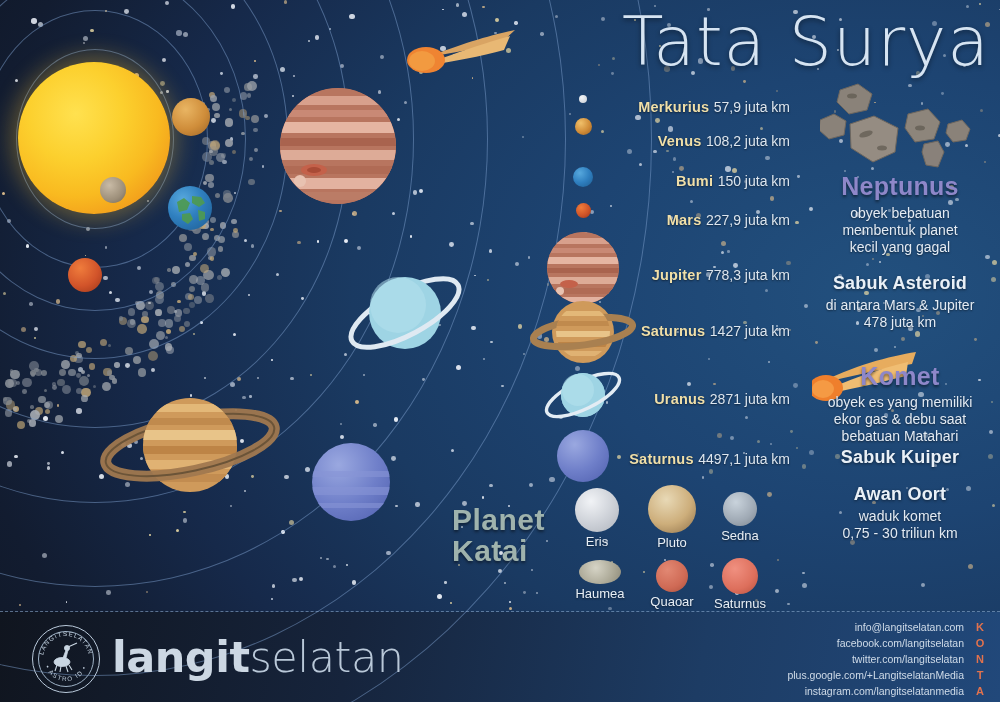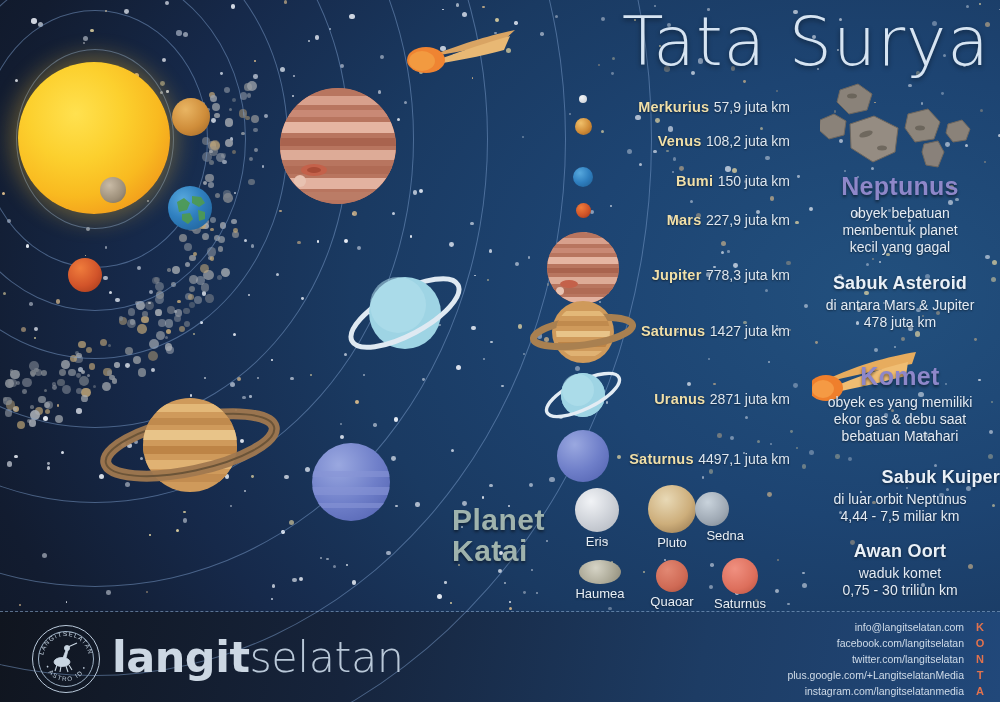--- a/index.html
+++ b/index.html
@@ -951,46 +951,42 @@
     <ellipse cx="11" cy="39" rx="11" ry="9" fill="#f59a44"></ellipse>
   </svg>
 
   <div class="rcol" style="top:0;">
     <div style="margin-top:362px;" class="h-kom">Komet</div>
     <div class="body-t" style="margin-top:3px;">
         <div>obyek es yang memiliki</div>
         <div>ekor gas &amp; debu saat</div>
         <div>bebatuan Matahari</div>
       </div>
-    <div class="h-wt" style="margin-top:22px;text-align:right;">Sabuk Kuiper</div>
-    <div class="body-t" style="margin-top:3px;">
-        <div>di luar orbit Neptunus</div>
-        <div>4,44 - 7,5 miliar km</div>
-      </div>
+    <div class="h-wt" style="margin-top:2px;">Sabuk Kuiper</div>
     <div class="h-wt" style="margin-top:16px;">Awan Oort</div>
     <div class="body-t" style="margin-top:3px;">
         <div>waduk komet</div>
         <div>0,75 - 30 triliun km</div>
       </div>
   </div>
 
   <div class="katai">
     <div>Planet</div>
     <div>Katai</div>
   </div>
   <div id="dwarfs">
       <div class="dw" style="left:565px;top:488px;width:64px;">
         <div class="dwb" style="width:44px;height:44px;background:radial-gradient(circle at 36% 30%,#f1f3f6,#c9cdd4 60%,#aeb3bb);"></div>
         <div class="dwl">Eris</div>
       </div>
       <div class="dw" style="left:640px;top:485px;width:64px;">
         <div class="dwb" style="width:48px;height:48px;background:radial-gradient(circle at 38% 30%,#e8d9b6,#cdae7b 55%,#8d6f48);"></div>
         <div class="dwl">Pluto</div>
       </div>
-      <div class="dw" style="left:680px;top:492px;width:64px;text-align:right;">
+      <div class="dw" style="left:708px;top:492px;width:64px;">
         <div class="dwb" style="width:34px;height:34px;background:radial-gradient(circle at 38% 30%,#c9d3dc,#9fa9b4 60%,#7c858f);"></div>
         <div class="dwl">Sedna</div>
       </div>
       <div class="dw" style="left:568px;top:560px;width:64px;">
         <div class="dwb" style="width:42px;height:24px;background:radial-gradient(circle at 40% 32%,#d6d4c6,#aaa795 62%,#8b8878);border-radius:50%;"></div>
         <div class="dwl">Haumea</div>
       </div>
       <div class="dw" style="left:640px;top:560px;width:64px;">
         <div class="dwb" style="width:32px;height:32px;background:radial-gradient(circle at 36% 30%,#e28873,#cf6a55 60%,#a9503d);"></div>
         <div class="dwl">Quaoar</div>

